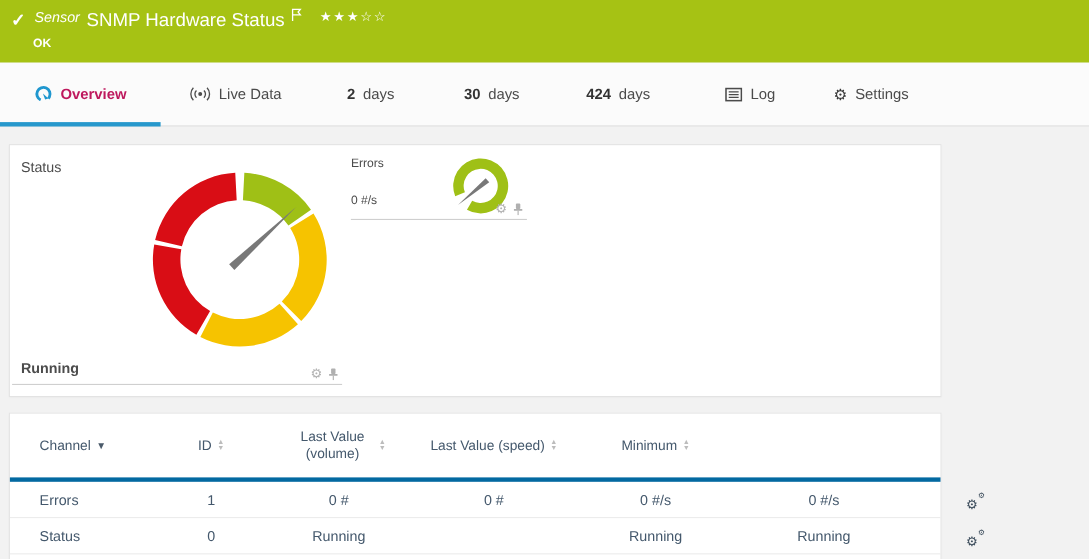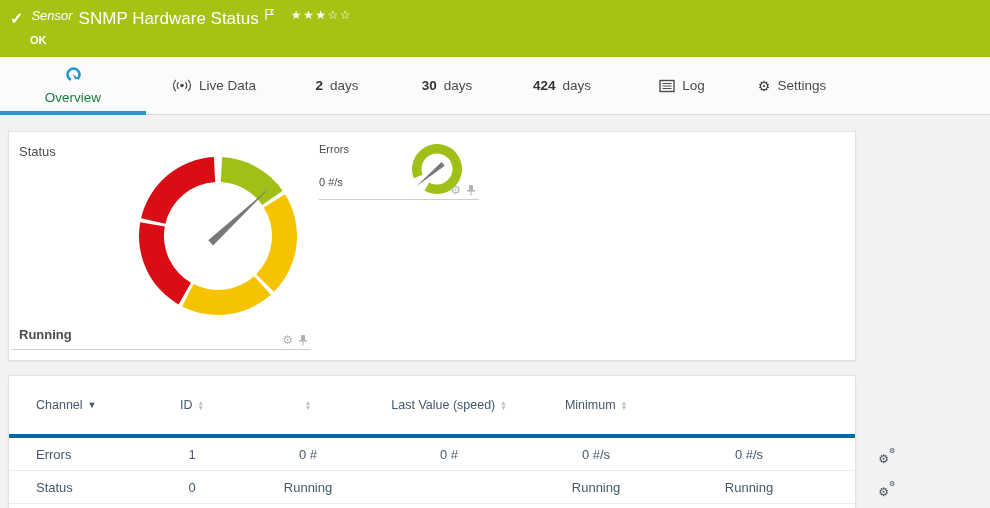--- a/index.html
+++ b/index.html
@@ -15,21 +15,21 @@
   .flag { margin-left:5px; margin-top:1px; cursor:pointer; }
   .stars { margin-left:16px; margin-top:2px; font-size:12px; letter-spacing:1.5px; cursor:pointer; }
   .status-ok { position:absolute; left:30px; top:34px; font-size:11px; font-weight:bold; }
 
   
   .tabbar { position:relative; height:58px; background:#fbfbfb; border-bottom:1px solid #dcdcdc;
             display:flex; align-items:stretch; }
   .tab { display:flex; align-items:center; justify-content:center; gap:7px;
          font-size:13.5px; color:#4b4b4b; cursor:pointer; white-space:nowrap; }
   .tab .num { font-weight:bold; color:#333; }
-  .tab.active { font-weight:normal; color:#15803d;flex-direction:column; }
+  .tab.active { font-weight:bold; color:#be185d; }
   .tab-underline { position:absolute; left:0; bottom:-1px; width:146px; height:4px; background:#2798cc; }
   .ticon { flex:none; display:block; }
 
   
   .panel { position:absolute; left:8px; width:848px; background:#fff;
            border:1px solid #e3e3e3; box-shadow:0 1px 2px rgba(0,0,0,.05); }
   #panel-gauges { top:131px; height:230px; }
   #panel-table  { top:375px; height:140px; }
 
   .gauge-label { position:absolute; font-size:13px; color:#4c4c4c; }
@@ -172,20 +172,21 @@
       <span class="sort-down">▼</span>
     </div>
     <div class="cell">
       <span>ID</span>
       <span class="sort-stack">
           <span>▲</span>
           <span>▼</span>
         </span>
     </div>
     <div class="cell">
+      <span class="hdr-wrap">Last Value (volume)</span>
       <span class="sort-stack">
           <span>▲</span>
           <span>▼</span>
         </span>
     </div>
     <div class="cell">
       <span>Last Value (speed)</span>
       <span class="sort-stack">
           <span>▲</span>
           <span>▼</span>

